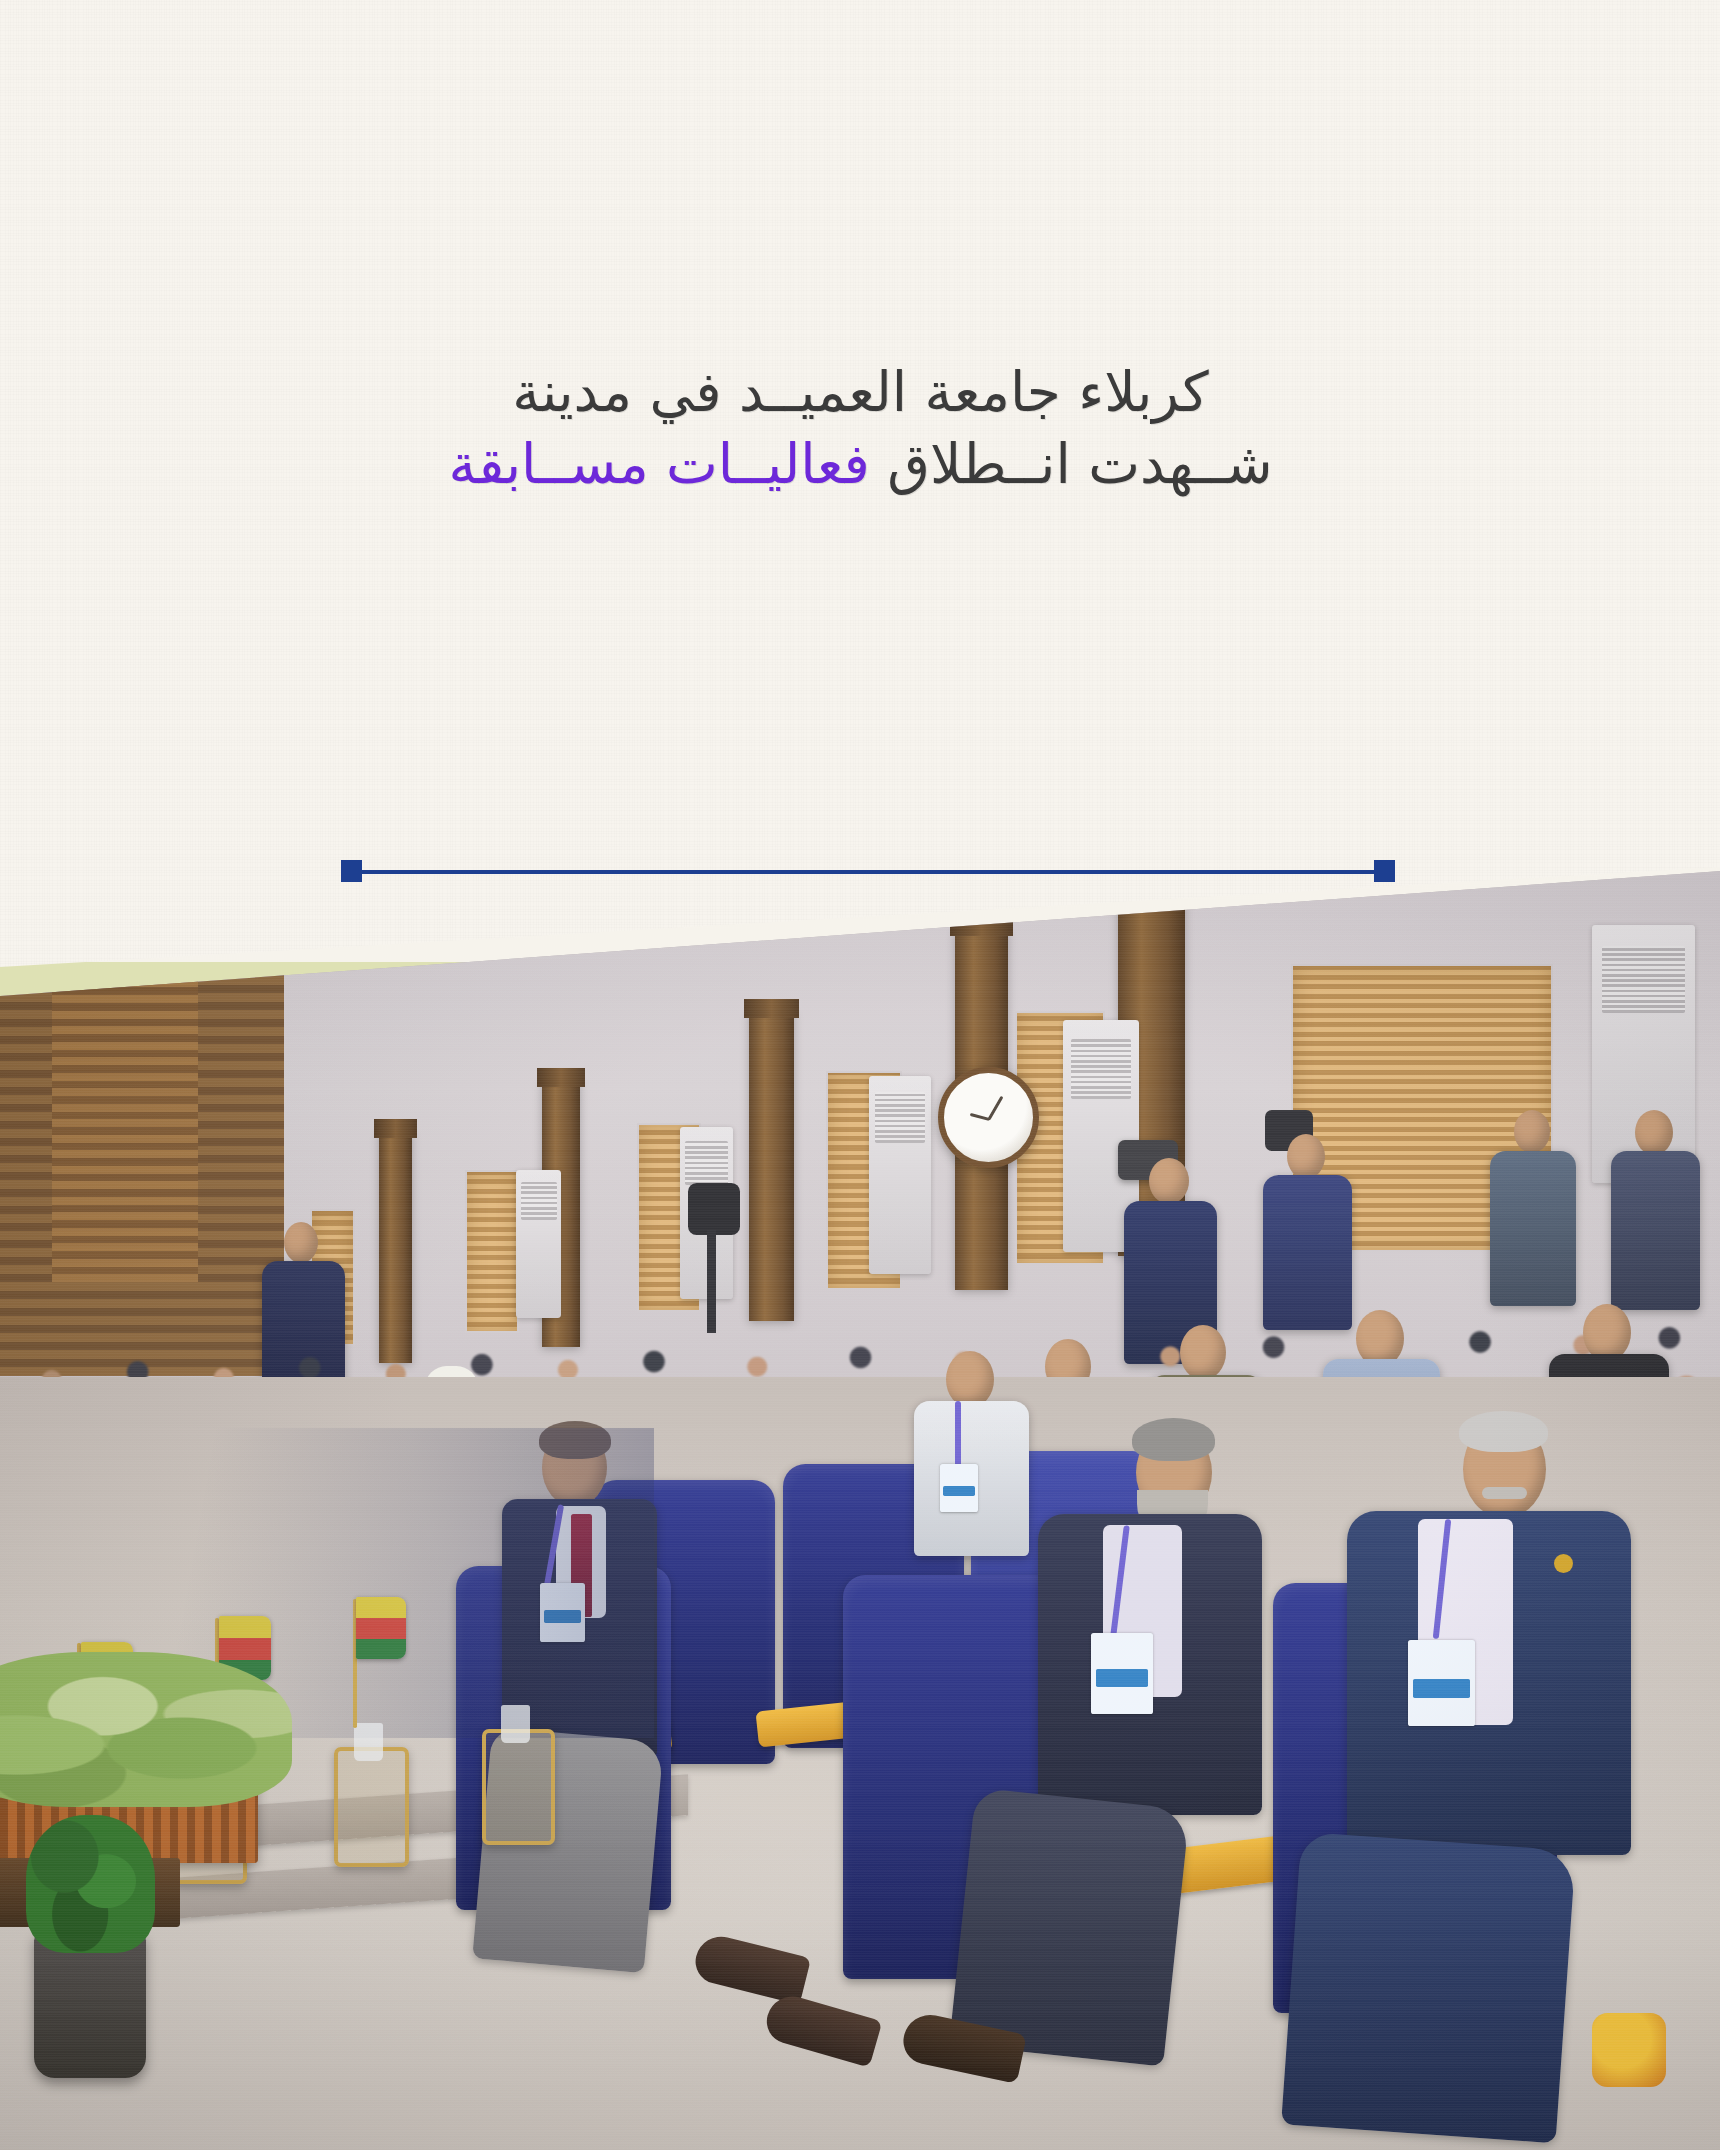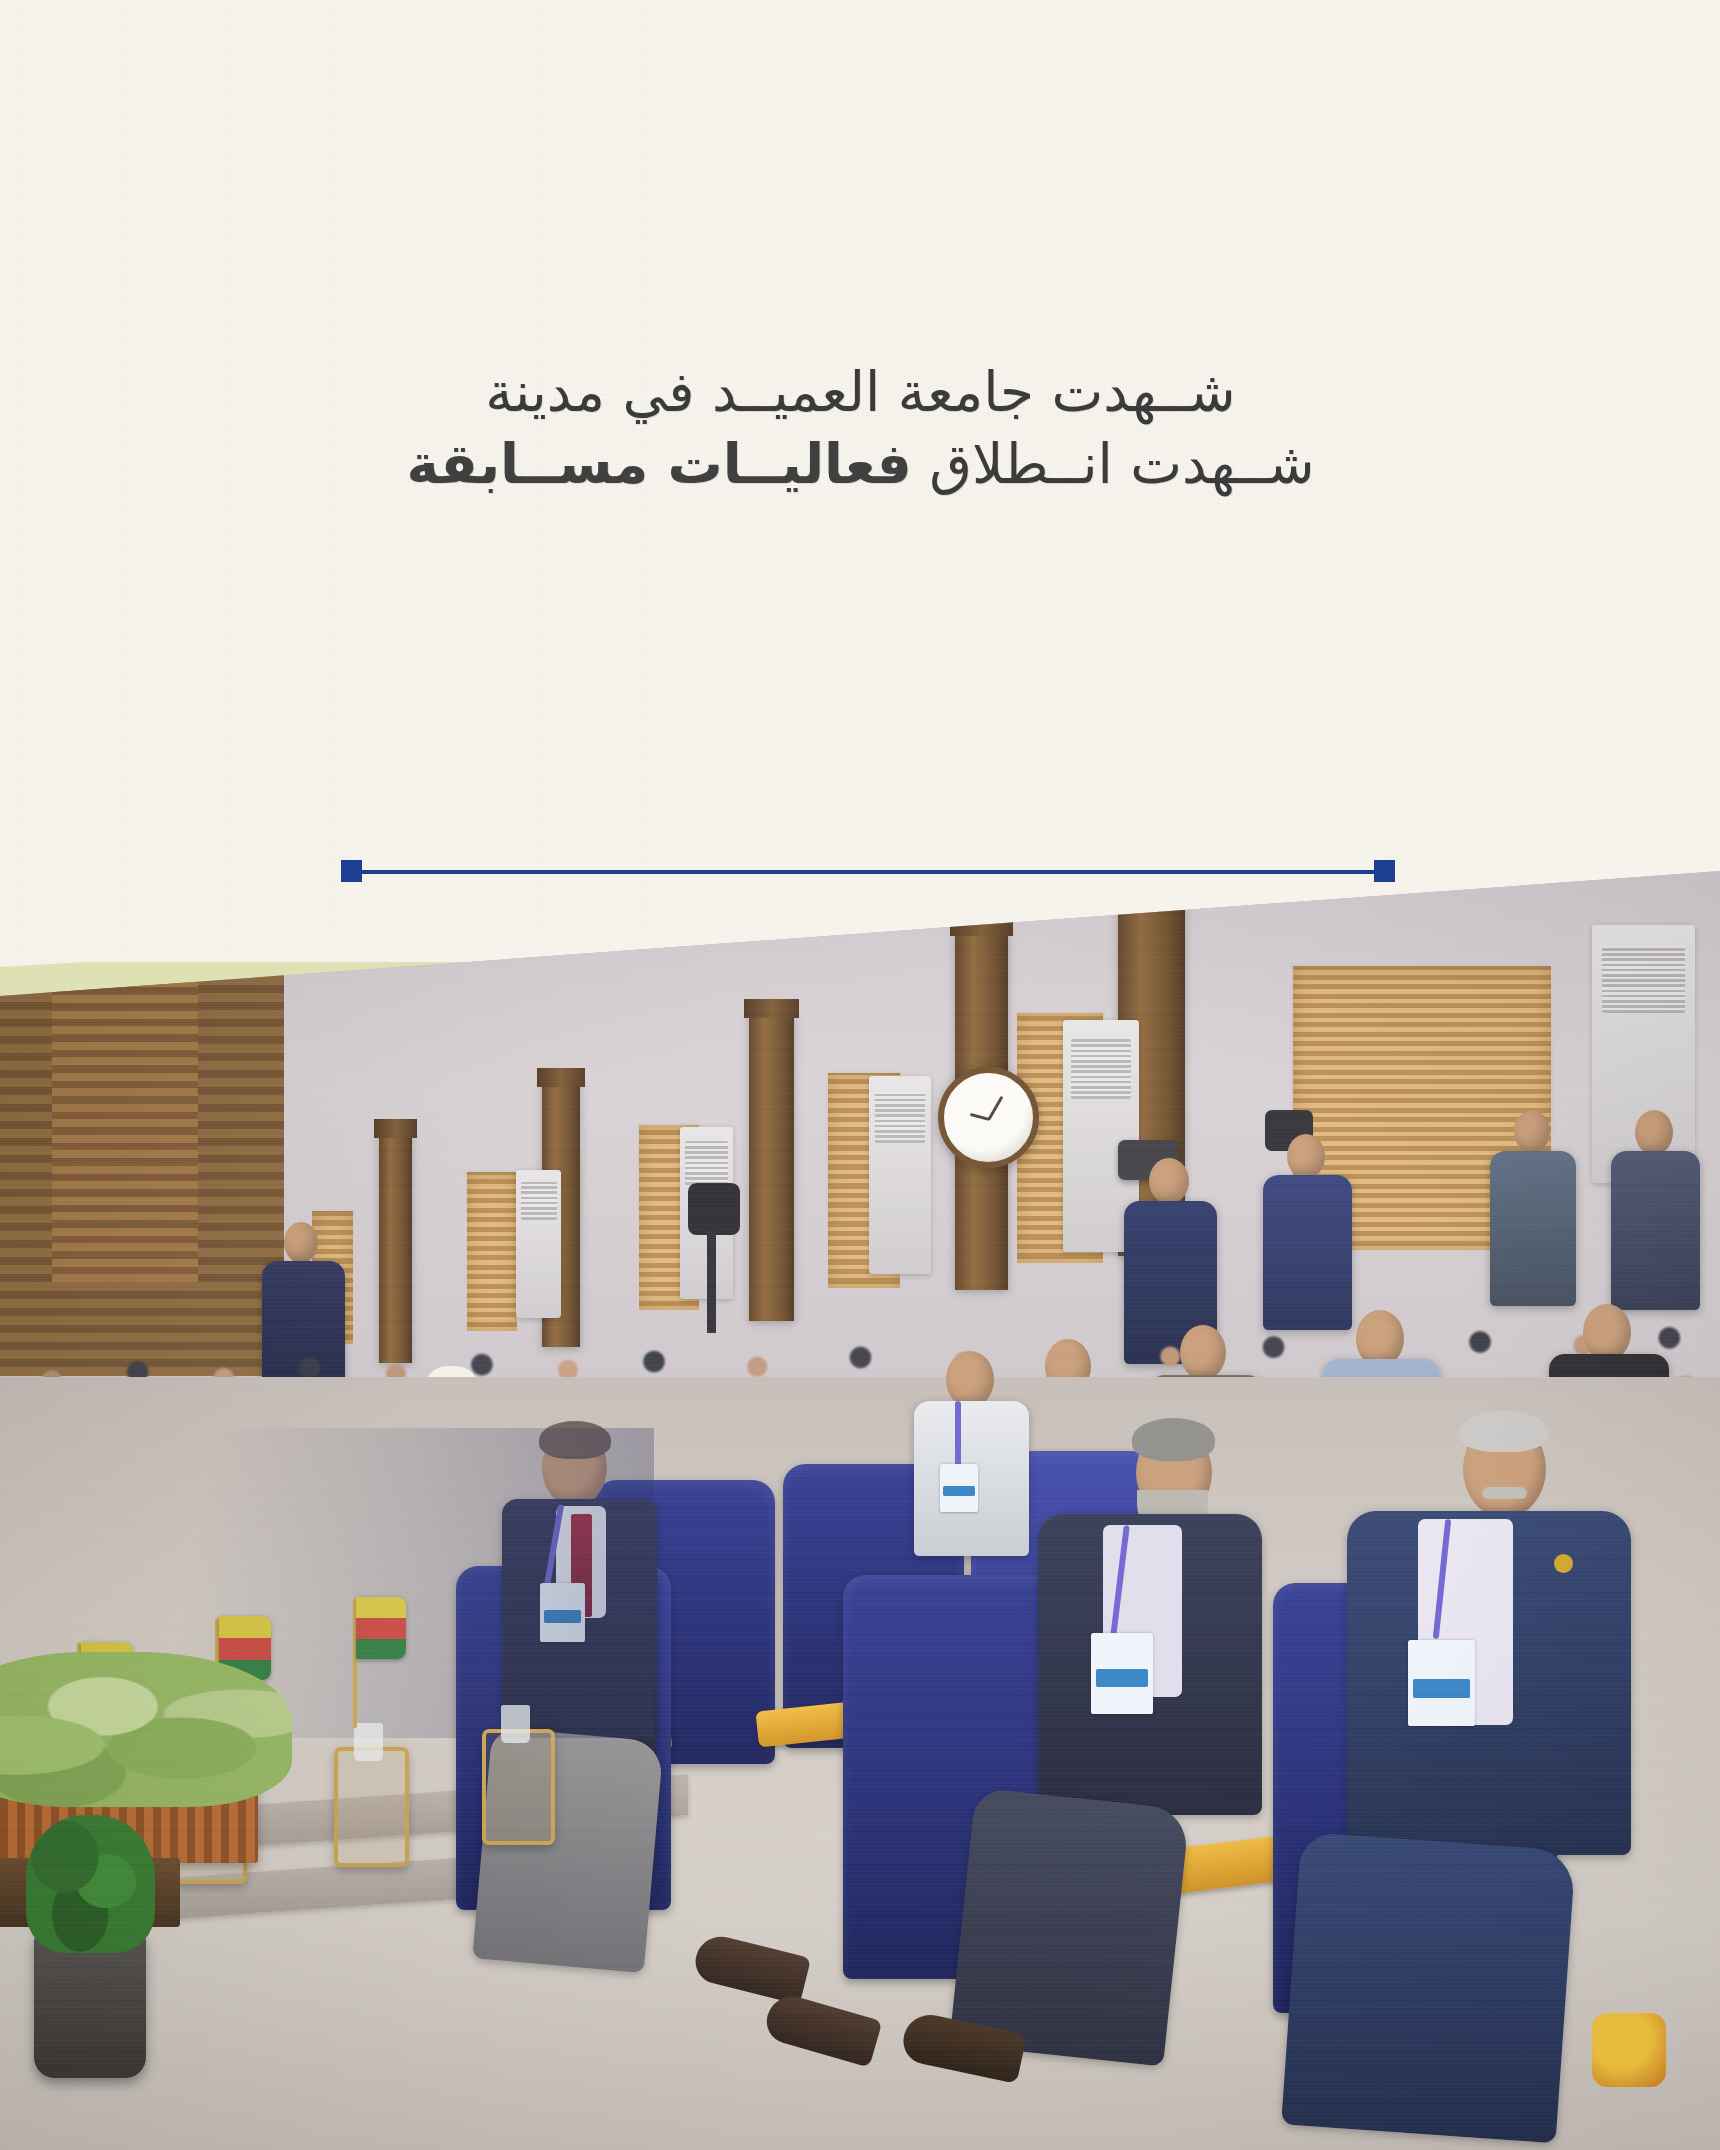--- a/index.html
+++ b/index.html
@@ -52,21 +52,21 @@
     font-weight:400;
     white-space:nowrap;
     text-shadow:0.9px 0.9px 0 rgba(0,0,0,.10);
   }
   .hl-line.bold-blue{
     color:#17398e;
     font-weight:700;
     text-shadow:1.7px 1.7px 0 rgba(0,0,0,.13);
   }
   .seg-dark{color:#3b3b3b;font-weight:400;}
-  .seg-blue{color:#404040;font-weight:700;}
+  .seg-blue{color:#6d28d9;font-weight:400;}
 
   
   #divider{
     position:absolute;left:341px;top:860px;width:1054px;height:22.4px;z-index:9;
   }
   #divider .rule{
     position:absolute;left:10.3px;top:9.5px;width:1033px;height:4.3px;background:#1d3f91;
   }
   #divider .cap{
     position:absolute;top:0;width:20.6px;height:21.5px;background:#1d3f91;
@@ -435,21 +435,21 @@
   </div>
 
   <div id="olive-fill"></div>
 
   <div id="top-panel">
     <div class="paper-tex"></div>
   </div>
 
   <div id="headline">
     <div class="hl-line">
-      <span>شــهدت جامعة العميــد في مدينة</span>
+      <span>كربلاء جامعة العميــد في مدينة</span>
     </div>
     <div class="hl-line">
       <span class="seg-dark">شــهدت انــطلاق </span><span class="seg-blue">فعاليــات مســابقة</span>
     </div>
   </div>
 
   <div id="divider">
     <span class="cap left"></span>
     <span class="rule"></span>
     <span class="cap right"></span>

